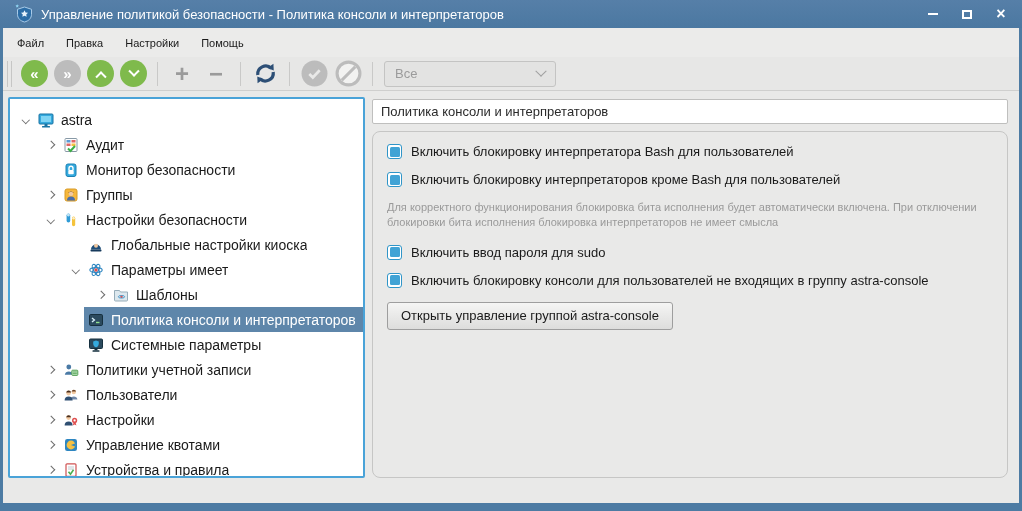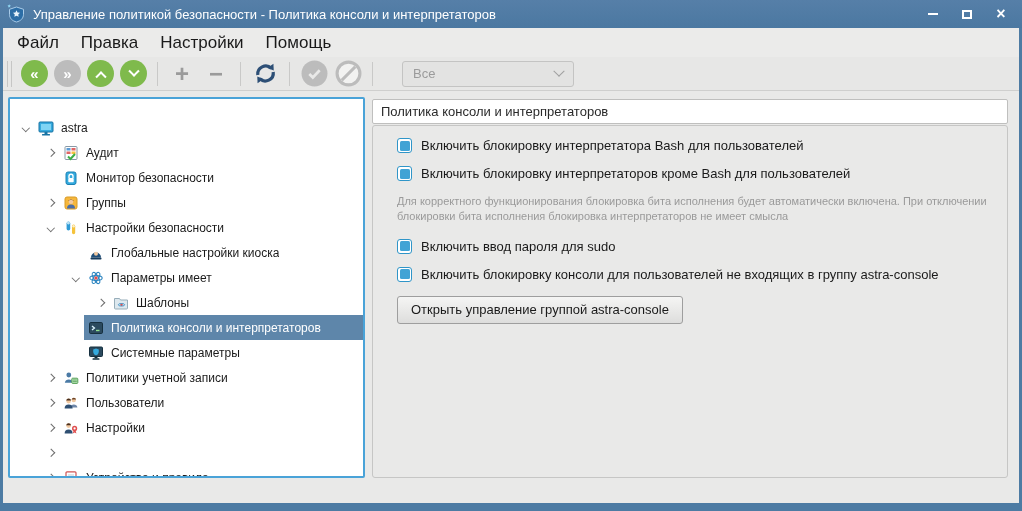--- a/index.html
+++ b/index.html
@@ -14,37 +14,37 @@
     overflow:hidden;
   }
 
   
   .titlebar {
     height:28px; flex:0 0 28px;
     margin:0 -3px;
     background:linear-gradient(#567fa8,#4b78a1);
     display:flex; align-items:center;
     color:#fff; font-size:13px;
-    padding:0 6px 0 6px;
+    padding:0 6px 0 14px;
   }
   .app-icon { width:20px; height:20px; margin-right:7px; display:flex; align-items:center; justify-content:center; }
   .title-text { flex:1; white-space:nowrap; overflow:hidden; }
   .win-controls { display:flex; align-items:center; gap:4px; }
   .win-btn { width:30px; height:22px; display:flex; align-items:center; justify-content:center; color:#fff; }
   .glyph-min { width:10px; height:2px; background:#fff; display:block; }
   .glyph-max { width:10px; height:9px; border:2px solid #fff; display:block; }
   .glyph-close { font-size:16px; font-weight:bold; line-height:1; }
 
   
   .menubar {
     height:29px; flex:0 0 29px;
     background:#ebebea;
     display:flex; align-items:center;
     padding-left:3px;
-    font-size:17px; color:#1a1a1a;
+    font-size:11px; color:#1a1a1a;
   }
   .menu-item { padding:5px 11px; cursor:default; }
 
   
   .toolbar {
     height:34px; flex:0 0 34px;
     background:#e7e7e6;
     border-bottom:1px solid #cfcfce;
     display:flex; align-items:center;
     padding-left:2px;
@@ -62,43 +62,43 @@
   .cssgchev { display:block; width:8px; height:8px; border-right:2.4px solid #fff; border-bottom:2.4px solid #fff; }
   .cssgchev.up   { transform:rotate(-135deg) translate(-2px,-2px); }
   .cssgchev.down { transform:rotate(45deg) translate(-2px,-2px); }
   .flatbtn {
     width:26px; height:27px; border:none; background:transparent;
     color:#9b9b9b; font-size:24px; font-weight:bold; line-height:24px;
     display:flex; align-items:center; justify-content:center; margin:0 4px;
   }
   .iconbtn { width:30px; height:28px; border:none; background:transparent; display:flex; align-items:center; justify-content:center; margin:0 2px; }
   .combo {
-    width:172px; height:26px; margin-left:22px;
+    width:172px; height:26px; margin-left:4px;
     background:#e3e3e2; border:1px solid #c4c4c3; border-radius:3px;
     display:flex; align-items:center; justify-content:space-between;
     padding:0 10px; font-size:13px; color:#9b9b9b;
   }
   .combo .cchev { width:8px; height:8px; border-right:1.6px solid #a0a0a0; border-bottom:1.6px solid #a0a0a0; transform:rotate(45deg) translate(-2px,-2px); }
 
   
   .content {
     flex:1; background:#e9e9e8;
     display:flex;
     padding:6px 11px 25px 5px;
     min-height:0;
   }
 
   
   .tree-panel {
     width:357px; flex:0 0 357px;
     background:#fff;
     border:2px solid #4aa3d8; border-radius:2px;
     overflow:hidden;
-    padding-top:16px;
-    font-size:12px; color:#1a1a1a;
+    padding-top:8px;
+    font-size:14px; color:#1a1a1a;
   }
   .trow { display:flex; align-items:center; height:25px; }
   .lvl0 { padding-left:8px; } .lvl1 { padding-left:33px; } .lvl2 { padding-left:58px; } .lvl3 { padding-left:83px;justify-content:space-between; }
   .chevbox { width:16px; flex:0 0 16px; display:flex; align-items:center; justify-content:center; }
   .tchev { display:block; width:5.5px; height:5.5px; border-right:1.4px solid #6e6e6e; border-bottom:1.4px solid #6e6e6e; }
   .tchev.collapsed { transform:rotate(-45deg); }
   .tchev.expanded  { transform:rotate(45deg); }
   .tsel { flex:1; display:flex; align-items:center; gap:7px; padding:0 4px; height:25px; min-width:0; }
   .trow.selected .tsel { background:#5e86aa; color:#fff; }
   .ticon { width:16px; height:16px; flex:0 0 16px; display:flex; }
@@ -109,23 +109,23 @@
   
   .right-panel { flex:1; display:flex; flex-direction:column; min-width:0; }
   .title-field {
     height:25px; flex:0 0 25px;
     background:#fff; border:1px solid #bfbfbe; border-radius:2px;
     font-size:13px; color:#2a2a2a;
     display:flex; align-items:center; padding-left:8px;
     margin-top:2px;
   }
   .groupbox {
-    flex:1; margin-top:1px;
-    border:1px solid #c6c6c5; border-radius:3px;
-    padding:12px 10px 0 24px;
+    flex:1; margin-top:7px;
+    border:1px solid #c6c6c5; border-radius:8px;
+    padding:12px 10px 0 14px;
   }
   .cbrow { display:flex; align-items:center; gap:9px; margin-bottom:13px; }
   .cb { width:15px; height:15px; flex:0 0 15px; border:1.5px solid #2f95c8; border-radius:3px; background:#fff; position:relative; }
   .cb::after { content:""; position:absolute; inset:1.5px; background:#41a3d5; border-radius:1.5px; }
   .cblabel { font-size:13px; color:#1a1a1a; }
   .note {
     font-size:11px; color:#9a9a9a; line-height:1.4;
     margin:2px 0 14px 0; max-width:612px;
   }
   .pushbtn {
@@ -444,20 +444,30 @@
               </svg>
             </span>
           <span class="tlabel">Настройки</span>
         </span>
       </div>
 
       <div class="trow lvl1">
         <span class="chevbox">
             <span class="tchev collapsed"></span>
           </span>
+        <span class="tsel">
+          <span class="ticon">
+              <svg viewBox="0 0 16 16">
+                <rect x="2" y="2" width="12" height="12" rx="2.2" fill="#2e86c1"></rect>
+                <circle cx="8" cy="8" r="4.4" fill="#f6c142"></circle>
+                <path d="M8 8 L12.6 6.2 A4.8 4.8 0 0 0 12.6 9.8 Z" fill="#2e86c1"></path>
+              </svg>
+            </span>
+          <span class="tlabel">Управление квотами</span>
+        </span>
       </div>
 
       <div class="trow lvl1">
         <span class="chevbox">
             <span class="tchev collapsed"></span>
           </span>
         <span class="tsel">
           <span class="ticon">
               <svg viewBox="0 0 16 16">
                 <rect x="3" y="1.8" width="10" height="12.5" rx="1" fill="#fff" stroke="#cf5454" stroke-width="1.2"></rect>

